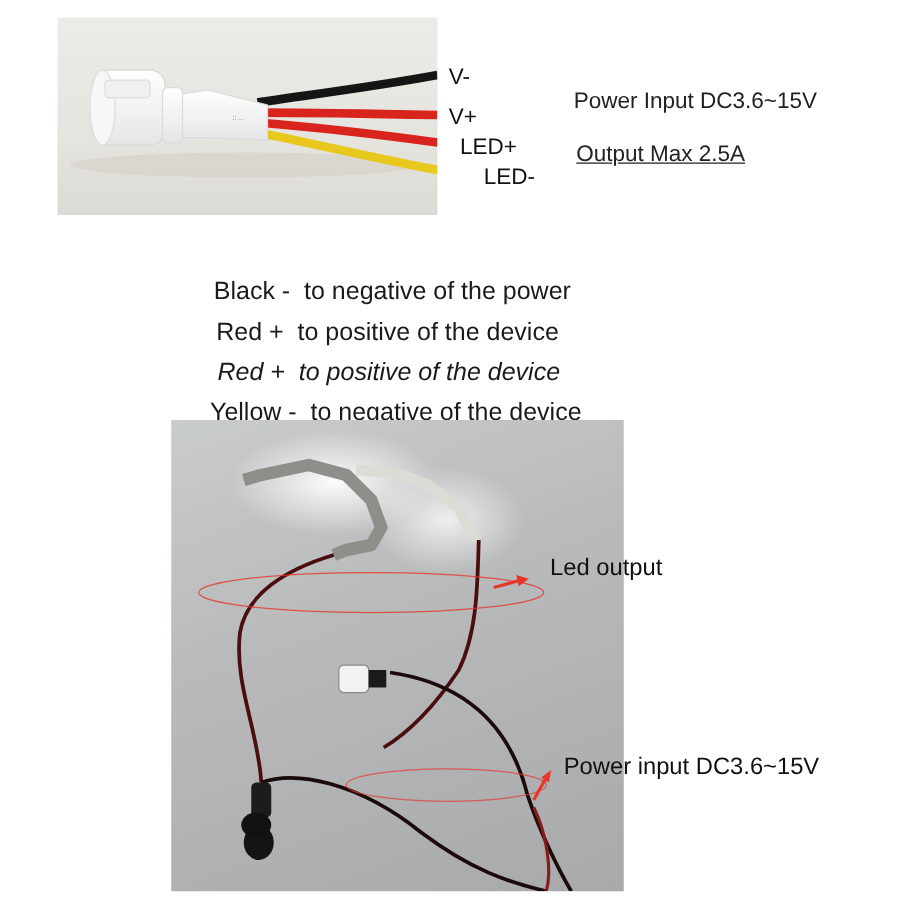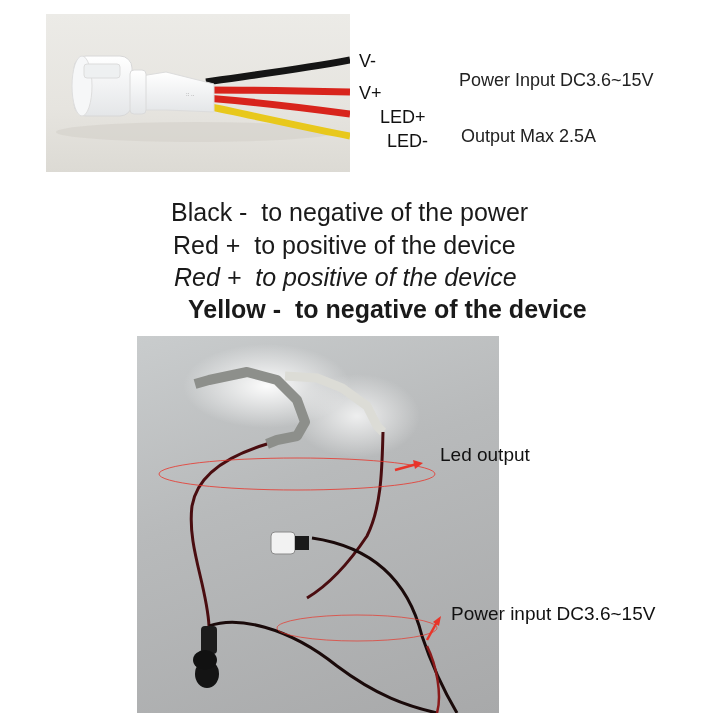--- a/index.html
+++ b/index.html
@@ -11,21 +11,21 @@
 
     
     #top-photo {
       left: 46px; top: 14px; width: 304px; height: 158px;
       background: linear-gradient(180deg, #ecebe7 0%, #e6e4df 60%, #dcdad4 100%);
       overflow: hidden;
     }
     .wire-label { font-size: 18px; color: #111; line-height: 1; }
     .spec { font-size: 18px; color: #222; }
 
-    .instr { font-size: 25px; color: #1a1a1a; white-space: pre; }
+    .instr { font-size: 20px; color: #1a1a1a; white-space: pre; margin-top: 24px; }
 
     
     #demo-photo {
       left: 137px; top: 336px; width: 362px; height: 377px;
       background:
         radial-gradient(ellipse 120px 60px at 130px 50px, rgba(255,255,255,0.95), rgba(255,255,255,0) 70%),
         radial-gradient(ellipse 90px 60px at 220px 80px, rgba(255,255,255,0.75), rgba(255,255,255,0) 70%),
         linear-gradient(160deg, #c9cccd 0%, #b8babb 40%, #a8a9aa 100%);
       overflow: hidden;
     }
@@ -55,30 +55,30 @@
 
     <rect x="28" y="42" width="58" height="60" rx="12" fill="url(#plastic)" stroke="#d8d8d8"></rect>
     <ellipse cx="36" cy="72" rx="10" ry="30" fill="#f6f7f8" stroke="#dedede"></ellipse>
     <rect x="38" y="50" width="36" height="14" rx="3" fill="#eef0f1" stroke="#dcdcdc"></rect>
     <rect x="84" y="56" width="16" height="44" rx="4" fill="url(#plastic)" stroke="#dadada"></rect>
   </svg>
 </div>
 
 <div class="abs wire-label" style="left:359px; top:52px;">V-</div>
 <div class="abs wire-label" style="left:359px; top:84px;">V+</div>
-<div class="abs wire-label" style="left:380px; top:108px;">LED+</div>
+<div class="abs wire-label" style="left:368px; top:108px;">LED+</div>
 <div class="abs wire-label" style="left:358px; top:132px;margin-left:29px;">LED-</div>
 
 <div class="abs spec" style="left:459px; top:70px;">Power Input DC3.6~15V</div>
-<div class="abs spec" style="left:461px; top:126px;">Output Max 2.5A</div>
+<div class="abs spec" style="left:461px; top:113px;text-decoration:underline;">Output Max 2.5A</div>
 
 <div class="abs instr" style="left:171px; top:198px;">Black -  to negative of the power</div>
 <div class="abs instr" style="left:173px; top:231px;">Red +  to positive of the device</div>
 <div class="abs instr" style="left:174px; top:263px;font-style:italic;">Red +  to positive of the device</div>
-<div class="abs instr" style="left:188px; top:295px;font-weight:bold;">Yellow -  to negative of the device</div>
+<div class="abs instr" style="left:168px; top:295px;">Yellow -  to negative of the device</div>
 
 <div id="demo-photo" class="abs">
   <svg width="362" height="377" viewBox="0 0 362 377">
 
     <path d="M58 48 L72 44 L110 36 L140 44 L160 64 L168 86 L160 100 L140 104 L130 108" stroke="#8d8f8b" stroke-width="10" fill="none" stroke-linejoin="round"></path>
     <path d="M148 40 L180 42 L205 52 L230 70 L240 90 L246 96" stroke="#dcdcd6" stroke-width="9" fill="none" stroke-linejoin="round"></path>
 
     <path d="M130 108 C90 120 60 140 55 170 C50 210 70 250 72 290" stroke="#4a0d10" stroke-width="3" fill="none"></path>
     <path d="M246 96 C245 130 245 170 230 200 C210 230 190 250 170 262" stroke="#4a0d10" stroke-width="3" fill="none"></path>
     <path d="M72 290 C100 280 150 290 200 330 C240 360 270 370 300 377" stroke="#1a0a0a" stroke-width="3" fill="none"></path>

